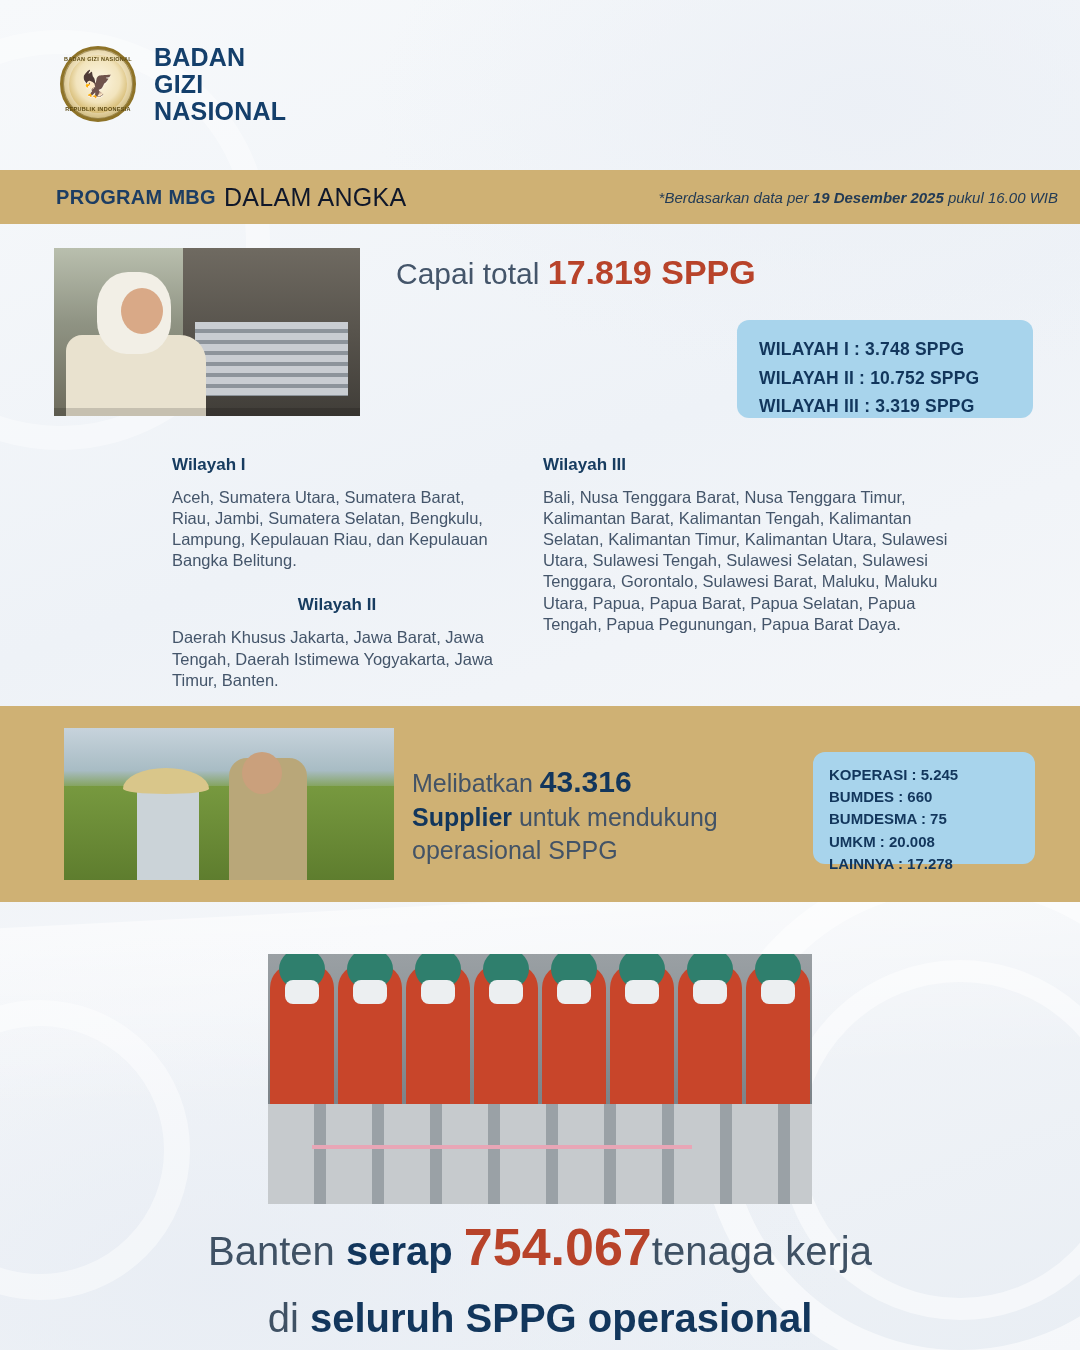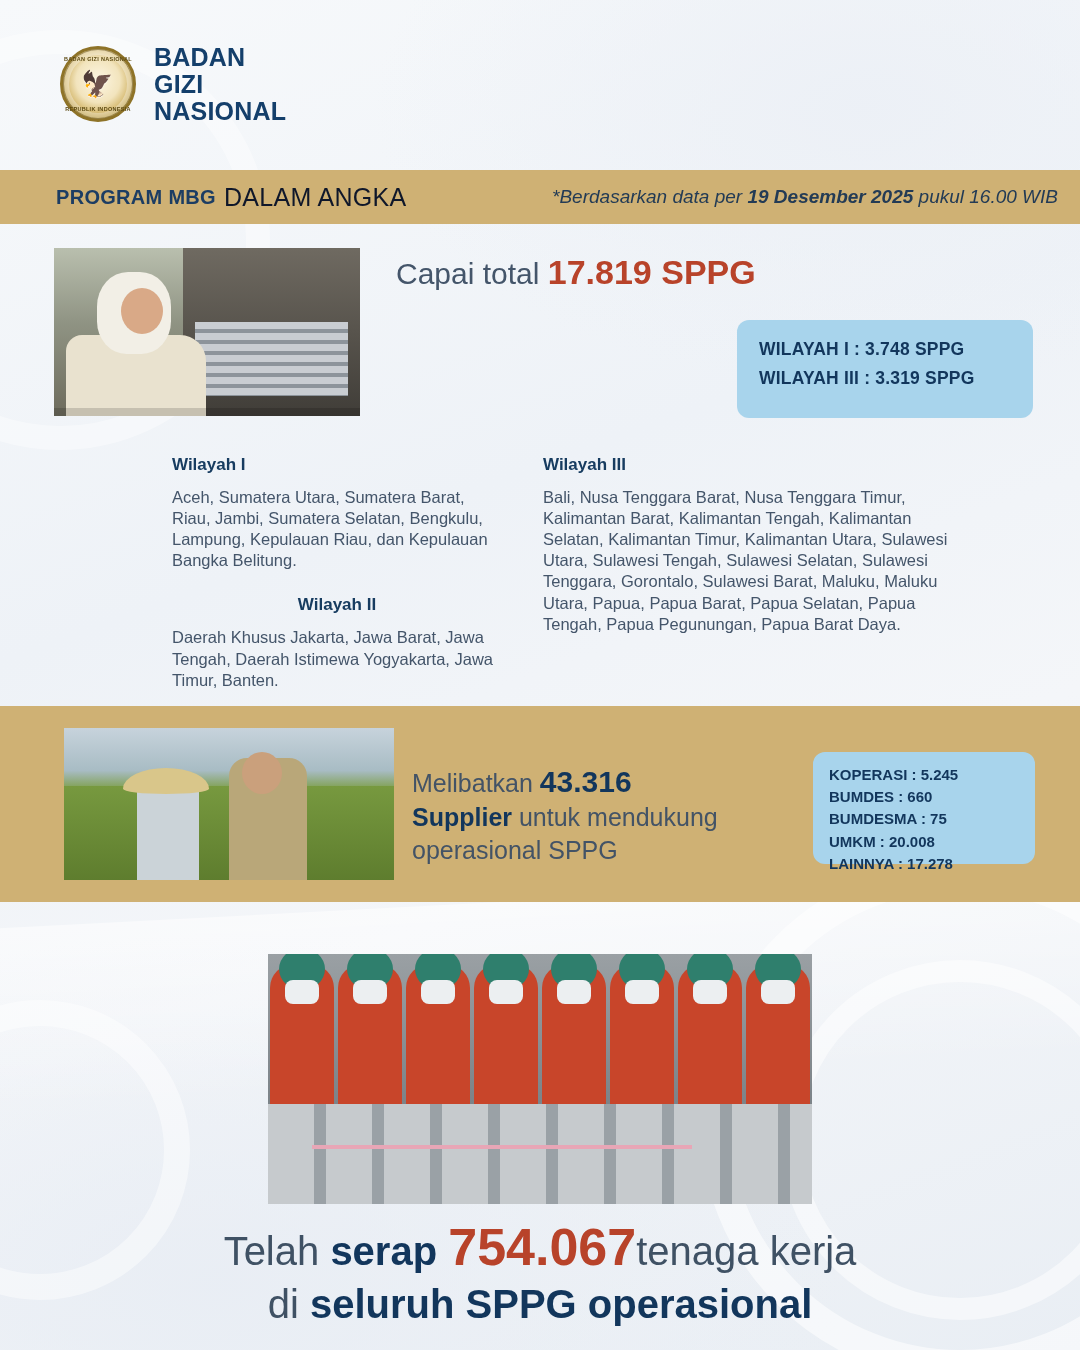--- a/index.html
+++ b/index.html
@@ -78,21 +78,21 @@
     background: #cfb174;
     display: flex; align-items: center;
   }
   .band-title .t1 {
     margin-left: 56px; font-size: 20px; color: #1c3d63; font-weight: bold; letter-spacing: .3px;
   }
   .band-title .t2 {
     font-size: 25px; color: #0f172a; font-weight: normal; letter-spacing: .3px; margin-left: 8px;
   }
   .band-title .note {
-    margin-left: auto; margin-right: 22px; font-size: 19px; color: #233b55; font-style: italic;
+    margin-left: auto; margin-right: 22px; font-size: 15px; color: #233b55; font-style: italic;
   }
   .band-title .note b { font-weight: bold; font-style: italic; }
 
   
   .s1-photo {
     position: absolute; left: 54px; top: 248px; width: 306px; height: 168px;
     overflow: hidden; background: #5c5346;
   }
   .s1-photo .sky { position: absolute; inset: 0; background: linear-gradient(180deg,#b9bfae 0%, #8f9383 45%, #6d6b5c 100%); }
   .s1-photo .truck { position: absolute; right: 0; top: 0; width: 58%; height: 100%; background: linear-gradient(180deg,#6f6a61 0%, #403d38 100%); }
@@ -166,21 +166,21 @@
   .s3-photo .counter { position: absolute; left: 0; right: 0; bottom: 0; height: 40%;
     background: repeating-linear-gradient(90deg, #c6cacd 0px, #c6cacd 46px, #9aa1a6 46px, #9aa1a6 58px); }
   .s3-photo .ribbon { position: absolute; bottom: 22%; left: 8%; width: 70%; height: 4px; background: #e8a6b6; }
 
   .s3-head {
     position: absolute; left: 0; top: 1216px; width: 1080px; text-align: center;
     color: #3f5164; font-size: 40px; line-height: 1.2;
   }
   .s3-head .b { color: #12365c; font-weight: bold; }
   .s3-head .num { color: #b8432a; font-weight: bold; font-size: 52px; }
-  .s3-head .l2 { display: block; margin-top: 2px; }
+  .s3-head .l2 { display: block; margin-top: 16px; }
 </style>
 </head>
 <body>
 
 <div class="page">
 
   <div class="bg-wave"></div>
   <div class="bg-motif m1"></div>
   <div class="bg-motif m2"></div>
   <div class="bg-motif m3"></div>
@@ -217,20 +217,21 @@
     <div class="person-face"></div>
     <div class="stripe"></div>
   </div>
 
   <div class="s1-head">
     <span>Capai total </span><span class="big">17.819 SPPG</span><br>
   </div>
 
   <div class="box-blue">
     <div>WILAYAH I  : 3.748 SPPG</div>
+    <div>WILAYAH II : 10.752 SPPG</div>
     <div>WILAYAH III : 3.319 SPPG</div>
   </div>
 
   <div class="col left">
     <h4>Wilayah I</h4>
     <p>Aceh, Sumatera Utara, Sumatera Barat, Riau, Jambi, Sumatera Selatan, Bengkulu, Lampung, Kepulauan Riau, dan Kepulauan Bangka Belitung.</p>
     <h4 class="h2">Wilayah II</h4>
     <p>Daerah Khusus Jakarta, Jawa Barat, Jawa Tengah, Daerah Istimewa Yogyakarta, Jawa Timur, Banten.</p>
   </div>
 
@@ -298,17 +299,17 @@
       <div class="pp">
           <i></i>
           <u></u>
         </div>
     </div>
     <div class="counter"></div>
     <div class="ribbon"></div>
   </div>
 
   <div class="s3-head">
-    <span>Telah </span><span class="b">serap </span><span class="num">754.067</span><span>tenaga kerja</span>
+    <span>Banten </span><span class="b">serap </span><span class="num">754.067</span><span>tenaga kerja</span>
     <span class="l2"><span>di </span><span class="b">seluruh SPPG operasional</span></span>
   </div>
 
 </div>
 
 </body></html>

